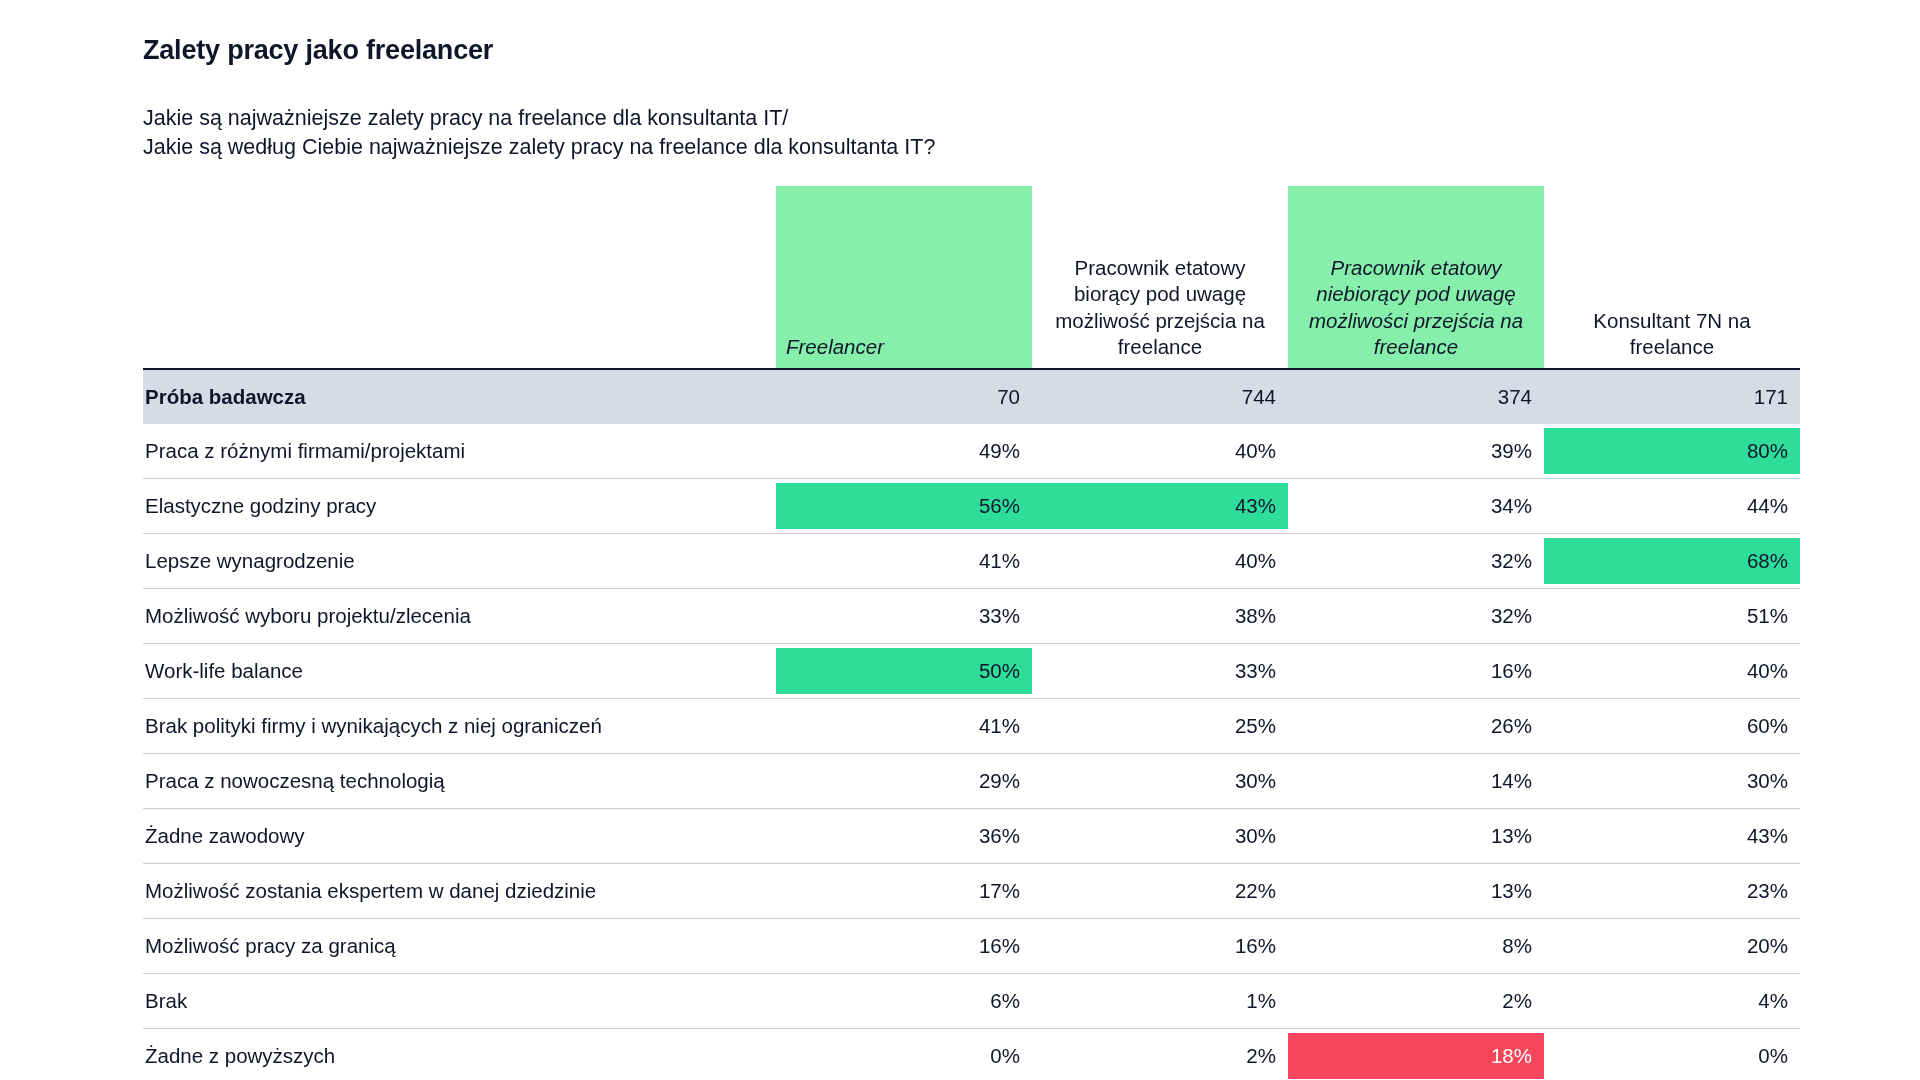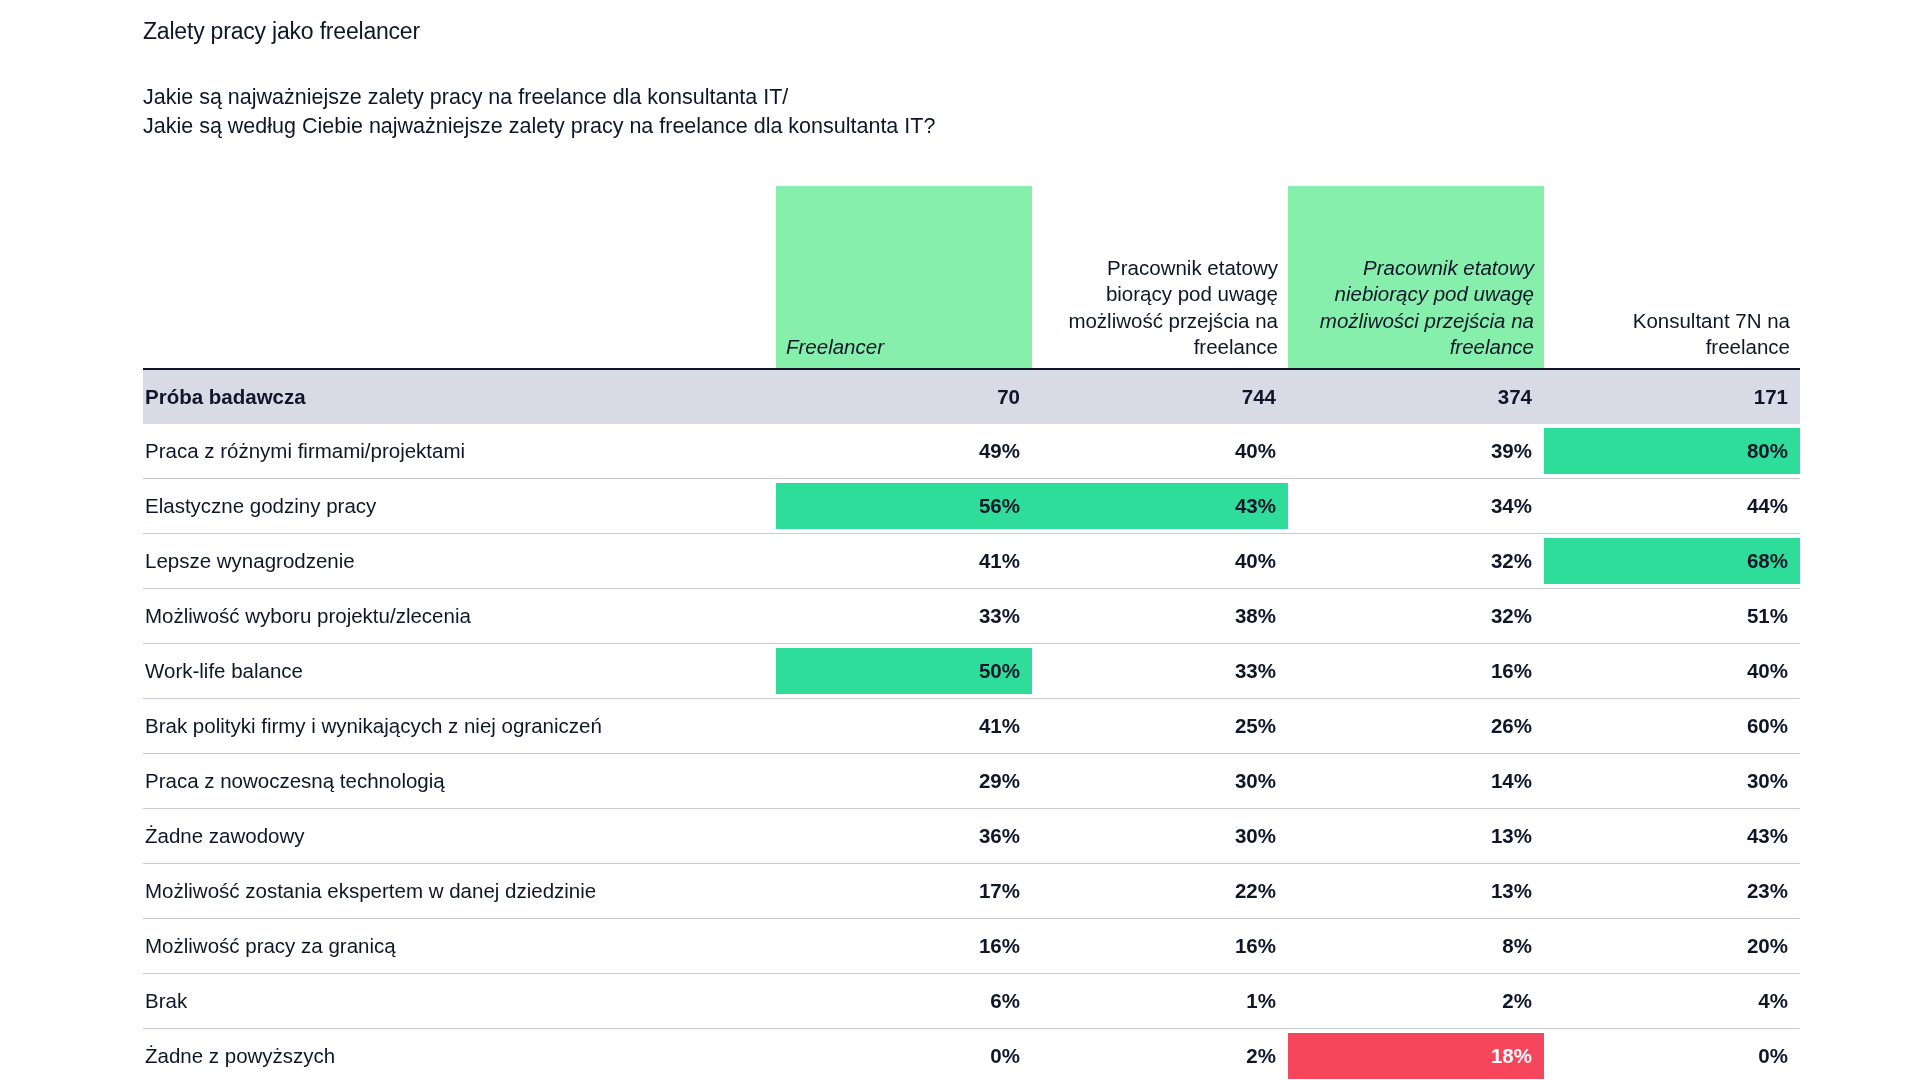--- a/index.html
+++ b/index.html
@@ -15,24 +15,24 @@
     overflow: hidden;
   }
   .page {
     position: relative;
     width: 1920px;
     height: 1080px;
     box-sizing: border-box;
     padding: 18px 0 0 0;
   }
   .title {
-    font-size: 23px;
-    font-weight: normal;
+    font-size: 27px;
+    font-weight: bold;
     letter-spacing: -0.2px;
-    margin: 0 0 0 143px;
+    margin: 17px 0 0 143px;
     color: #10162a;
   }
   .subtitle {
     margin: 38px 0 0 143px;
     font-size: 21.5px;
     line-height: 1.35;
     color: #10162a;
     font-weight: 400;
   }
   .subtitle .line {
@@ -58,21 +58,21 @@
   thead th.label-head {
     background: #ffffff;
   }
   thead th .hcell {
     box-sizing: border-box;
     height: 182px;
     display: flex;
     align-items: flex-end;
     font-size: 20.5px;
     line-height: 1.28;
-    text-align: right;
+    text-align: center;
     padding: 0 10px 8px 10px;
     color: #10162a;
   }
   thead th.shaded .hcell {
     background: #86efac;
     font-style: italic;
   }
   thead th.plain .hcell {
     background: #ffffff;
   }
@@ -104,21 +104,21 @@
   tbody td.val {
     text-align: right;
   }
   tbody td.val .vcell {
     box-sizing: border-box;
     height: 46px;
     display: flex;
     align-items: center;
     justify-content: flex-end;
     padding-right: 12px;
-    font-weight: bold;
+    font-weight: normal;
   }
   tbody td.val .vcell.hl-green {
     background: #2fdd9a;
   }
   tbody td.val .vcell.hl-red {
     background: #f5465b;
     color: #ffffff;
   }
   tbody tr.sample-row td {
     border-top: 2px solid #10162a;

